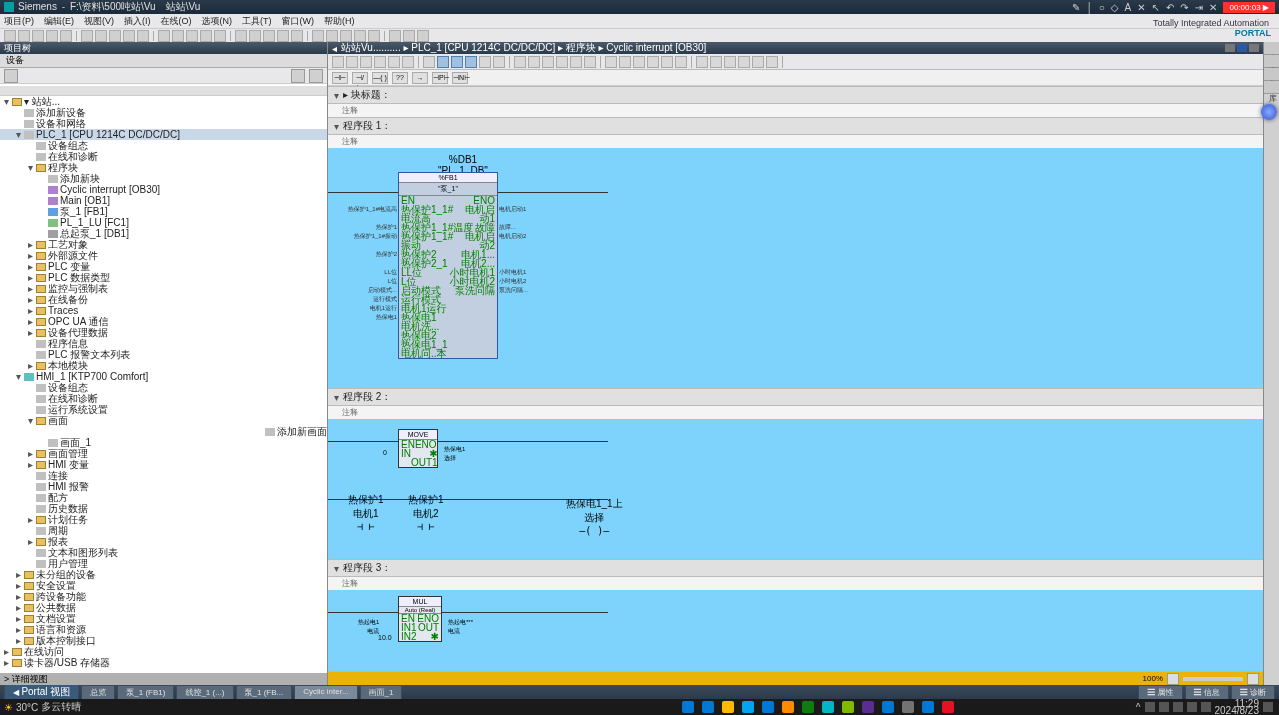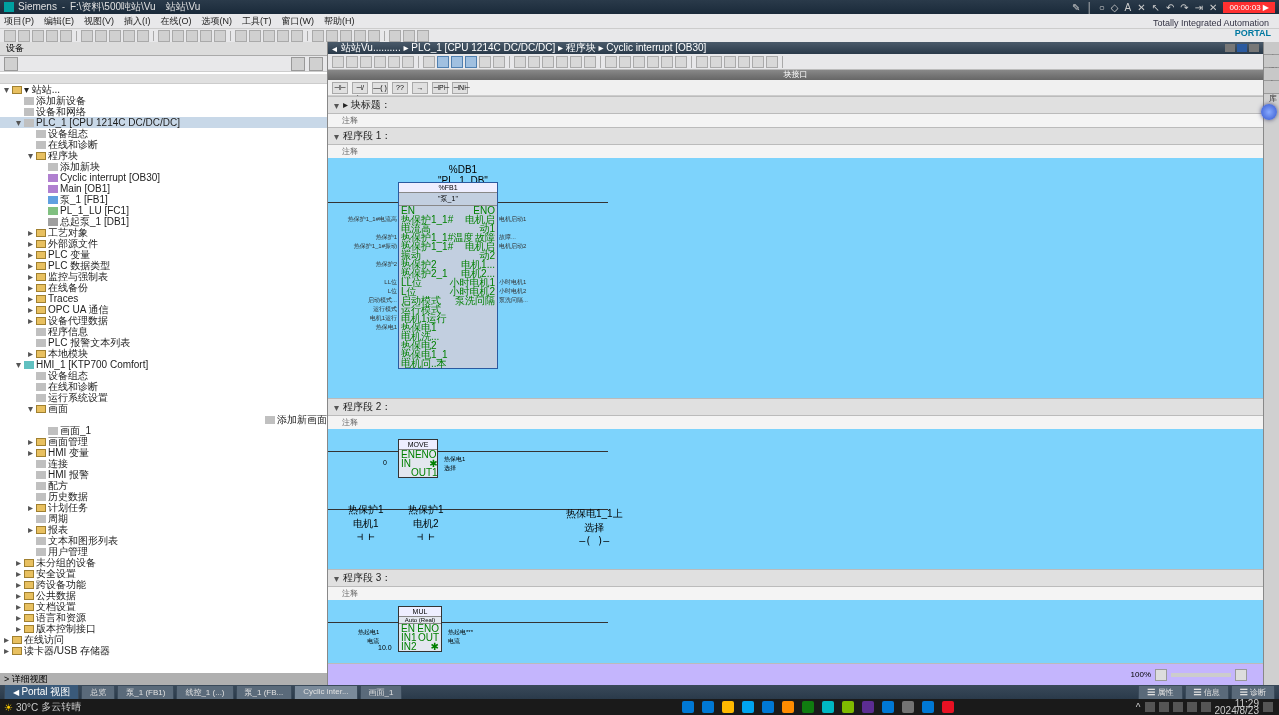--- a/index.html
+++ b/index.html
@@ -74,21 +74,21 @@
 .fb-block.sel { background:#c2cfe0; border:1px solid #2a5aa0;}
 .fb-title { text-align:center; font-size:7px; background:#eef; border-bottom:1px solid #888; padding:1px;}
 .fb-title2 { text-align:center; font-size:7px; padding:1px; border-bottom:1px solid #888;}
 .pin-row { display:flex; justify-content:space-between; padding:0 2px; line-height:9px;}
 .pin-l { text-align:left; color:#008000;}
 .pin-r { text-align:right; color:#008000;}
 .tag-l { position:absolute; right:100%; margin-right:2px; font-size:6px; color:#333; white-space:nowrap; text-align:right;}
 .tag-r { position:absolute; left:100%; margin-left:2px; font-size:6px; color:#333; white-space:nowrap;}
 .rail { position:absolute; left:0; right:0; height:1px; background:#333;}
 
-.zoom-bar { height: 22px; background:#c4b5fd; border-top:1px solid #bbb; display:flex; align-items:center; justify-content:flex-end; padding:0 16px; gap:4px;}
+.zoom-bar { height: 14px; background:#eab308; border-top:1px solid #bbb; display:flex; align-items:center; justify-content:flex-end; padding:0 4px; gap:4px;}
 .zoom-bar .pct { font-size:8px;}
 .zoom-bar .slider { width:60px; height:4px; background:#ccc;}
 .zoom-bar .dd { width:12px; height:12px; background:#ddd; border:1px solid #999;}
 
 
 .right-sidebar { width: 16px; background: #d0d0d0; border-left:1px solid #888; display:flex; flex-direction:column;}
 .right-sidebar .tab { writing-mode: vertical-rl; font-size:8px; padding:6px 2px; background:#c8c8c8; border-bottom:1px solid #999; color:#333;}
 
 
 .bottom-tabs { height: 14px; background: linear-gradient(#3a4a5a,#2a3a4a); display:flex; align-items:center; padding:0 4px; gap:2px;}
@@ -180,20 +180,21 @@
     <div class="tbtn"></div>
     <div class="sep"></div>
     <div class="tbtn"></div>
     <div class="tbtn"></div>
     <div class="tbtn"></div>
   </div>
 
 <div class="main">
 
   <div class="left-panel">
+    <div class="lp-titlebar">项目树</div>
     <div class="lp-tab">设备</div>
     <div class="lp-toolbar">
       <div class="icn"></div>
       <div class="sp"></div>
       <div class="icn"></div>
       <div class="icn"></div>
     </div>
     <div class="tree">
       <div class="tree-header"></div>
       <ul id="tree-root">
@@ -294,21 +295,20 @@
         <div class="tbtn"></div>
         <div class="sep"></div>
         <div class="tbtn"></div>
         <div class="tbtn"></div>
         <div class="tbtn"></div>
         <div class="tbtn"></div>
         <div class="tbtn"></div>
         <div class="tbtn"></div>
         <div class="sep"></div>
       </div>
-    <div class="blk-header">块接口</div>
     <div class="fav-bar" id="fav-bar">
         <div class="fav">⊣⊢</div>
         <div class="fav">⊣/⊢</div>
         <div class="fav">—( )</div>
         <div class="fav">??</div>
         <div class="fav">→</div>
         <div class="fav">⊣P⊢</div>
         <div class="fav">⊣N⊢</div>
       </div>
 

